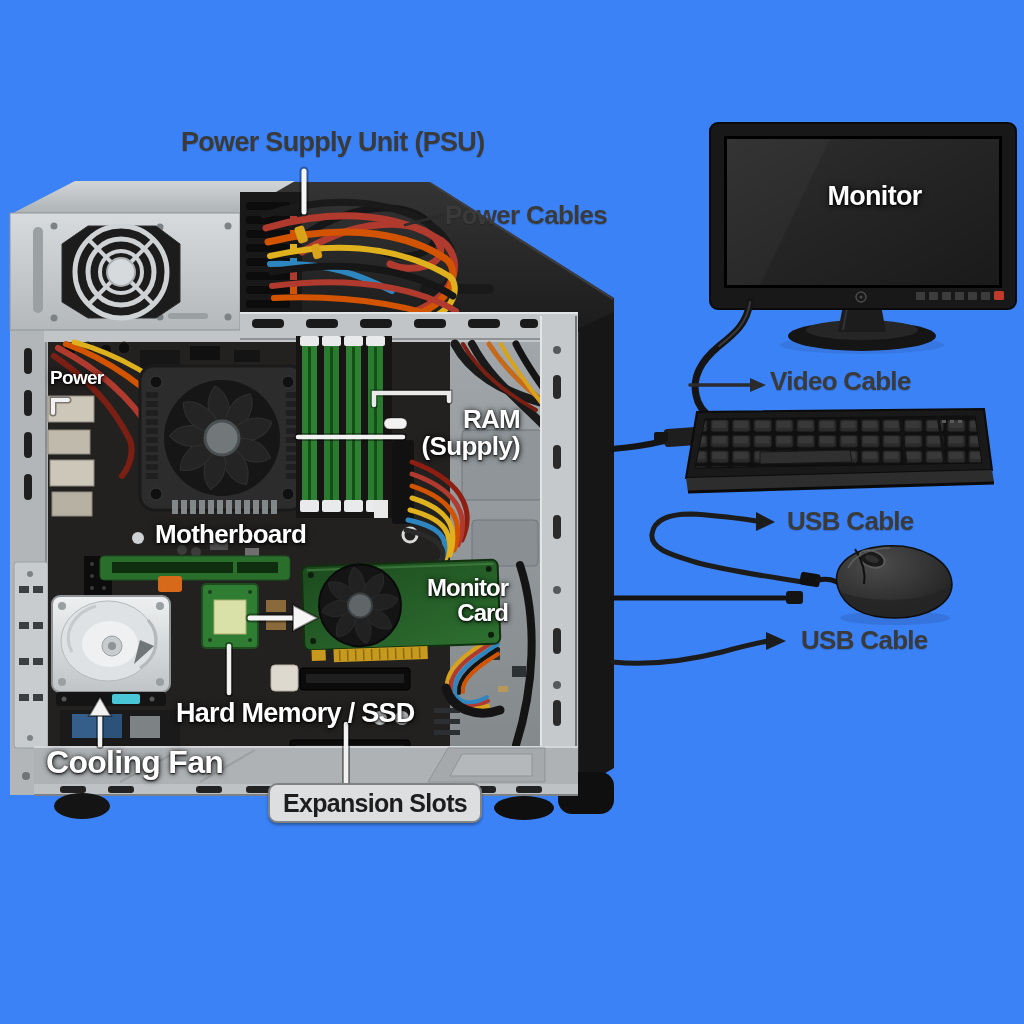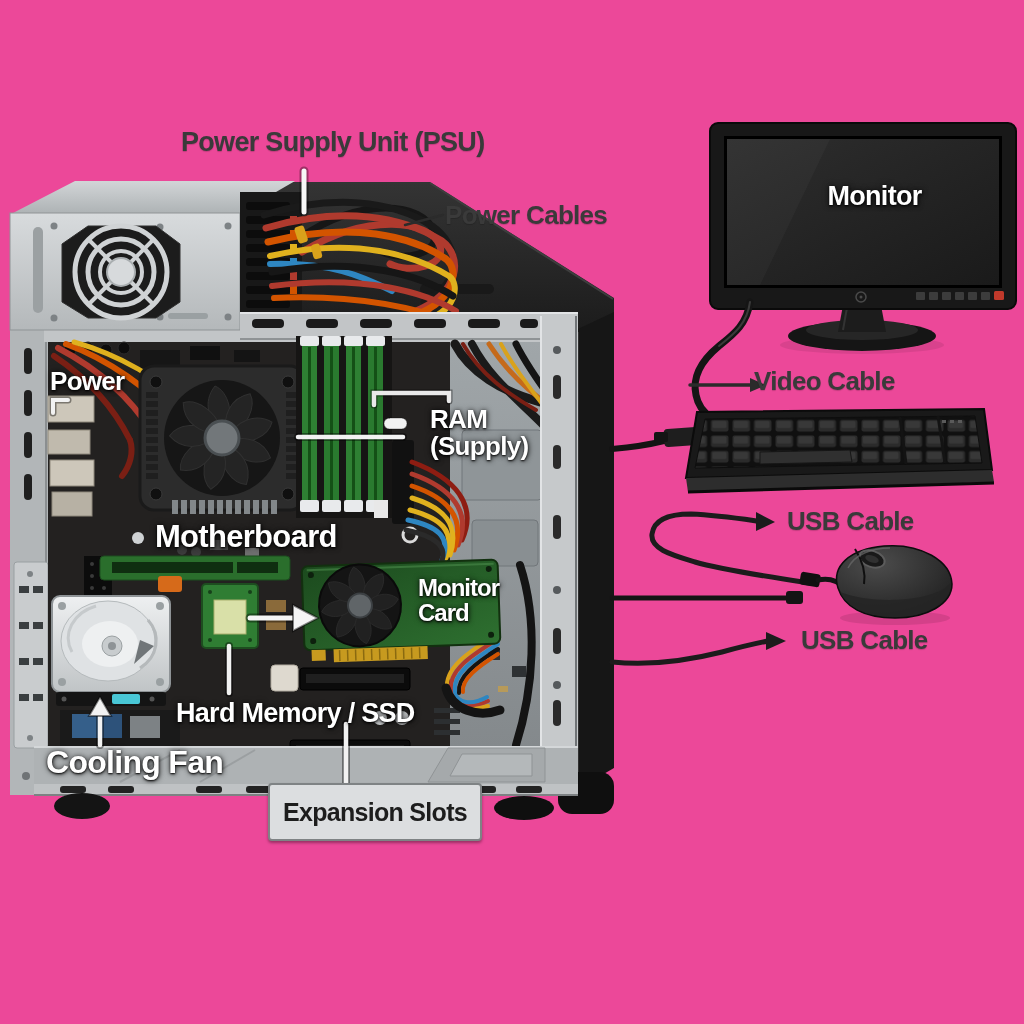--- a/index.html
+++ b/index.html
@@ -1,24 +1,24 @@
 <!DOCTYPE html>
 <html><head>
 <meta charset="utf-8">
 <style>
   html,body{margin:0;padding:0;background:#ffffff;}
-  .stage{position:relative;width:1024px;height:1024px;background:#ec4899;overflow:hidden;
+  .stage{position:relative;width:1024px;height:1024px;background:#3b82f6;overflow:hidden;
          font-family:"Liberation Sans", sans-serif;}
   .stage svg{position:absolute;left:0;top:0;}
   .lbl{position:absolute;font-weight:700;letter-spacing:-0.7px;white-space:nowrap;line-height:1.05;}
   .dlabel{color:#3a3a3a;text-shadow:0 1px 1px rgba(0,0,0,0.18);}
   .wlabel{color:#ffffff;text-shadow:0 1px 2px rgba(0,0,0,0.9),0 0 6px rgba(0,0,0,0.55),1px 1px 4px rgba(0,0,0,0.5);}
-  .center{text-align:left;white-space:normal;margin-left:32px;}
-  .pill{background:#dcdee0;border:2px solid #7f8385;border-radius:4px;color:#1d1d1d;
-        padding:14px 13px;box-shadow:0 2px 3px rgba(0,0,0,0.35);text-shadow:none;}
+  .center{text-align:right;white-space:normal;}
+  .pill{background:#dcdee0;border:2px solid #7f8385;border-radius:9px;color:#1d1d1d;
+        padding:5px 13px;box-shadow:0 2px 3px rgba(0,0,0,0.35);text-shadow:none;}
 </style>
 </head>
 <body>
 
 <div class="stage">
 
 <svg width="1024" height="1024" viewBox="0 0 1024 1024">
   <defs>
     <linearGradient id="gTop" x1="0" y1="0" x2="0" y2="1">
       <stop offset="0" stop-color="#343434"></stop>
@@ -533,34 +533,34 @@
     <polygon points="750,378 766,385 750,392" fill="#2b2b2b" stroke="none"></polygon>
   </g>
 </svg>
 
 <div class="lbl dlabel" style="left:181px;top:128px;font-size:27px;">Power Supply Unit (PSU)</div>
 
 <div class="lbl dlabel" style="left:445px;top:202px;font-size:26px;">Power Cables</div>
 
 <div class="lbl wlabel" style="left:727px;top:182px;width:295px;font-size:27px;text-align:center;">Monitor</div>
 
-<div class="lbl dlabel" style="left:754px;top:368px;font-size:26px;">Video Cable</div>
+<div class="lbl dlabel" style="left:770px;top:368px;font-size:26px;">Video Cable</div>
 
 <div class="lbl dlabel" style="left:787px;top:508px;font-size:26px;">USB Cable</div>
 
 <div class="lbl dlabel" style="left:801px;top:627px;font-size:26px;">USB Cable</div>
 
-<div class="lbl wlabel" style="left:50px;top:368px;font-size:26px;">Power</div>
+<div class="lbl wlabel" style="left:50px;top:368px;font-size:19px;">Power</div>
 
 <div class="lbl wlabel center" style="left:398px;top:406px;width:122px;font-size:26px;">
   <div>RAM</div>
   <div>(Supply)</div>
 </div>
 
-<div class="lbl wlabel" style="left:155px;top:521px;font-size:31px;">Motherboard</div>
+<div class="lbl wlabel" style="left:155px;top:521px;font-size:26px;">Motherboard</div>
 
 <div class="lbl wlabel center" style="left:386px;top:575px;width:122px;font-size:24px;letter-spacing:-1px;">
   <div>Monitor</div>
   <div>Card</div>
 </div>
 
 <div class="lbl wlabel" style="left:176px;top:699px;font-size:27px;">Hard Memory / SSD</div>
 
 <div class="lbl wlabel" style="left:46px;top:746px;font-size:32px;">Cooling Fan</div>
 

